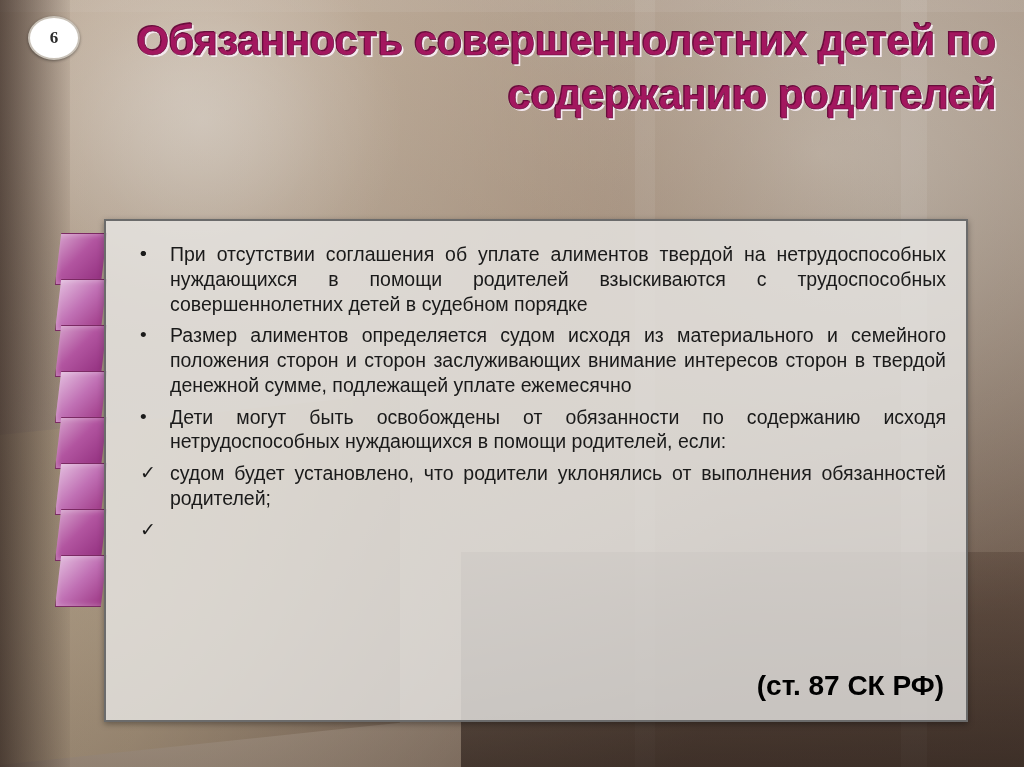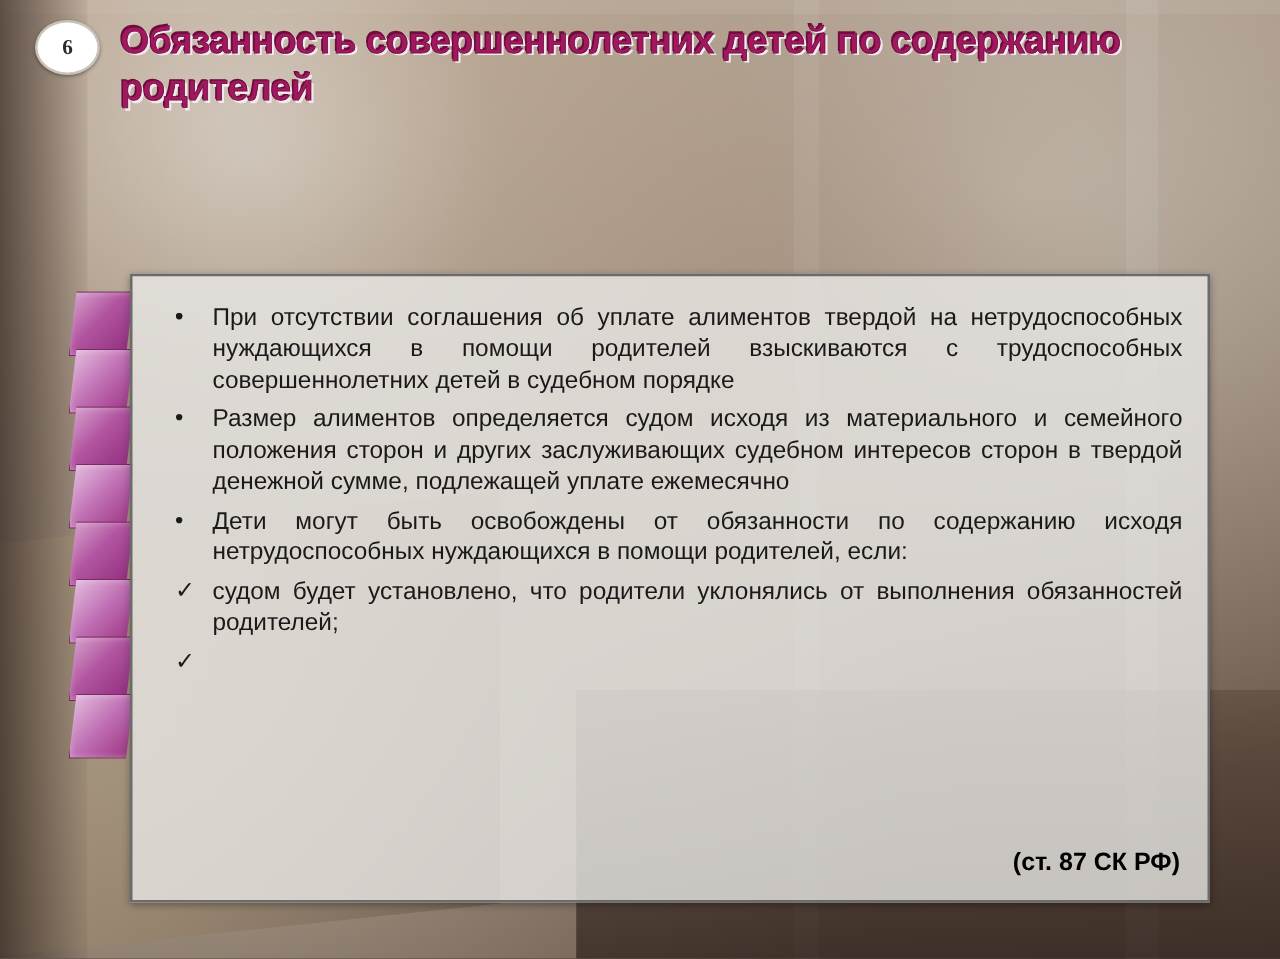--- a/index.html
+++ b/index.html
@@ -75,24 +75,24 @@
     font-weight: bold;
     color: #2c2c2c;
     font-family: "Liberation Serif", serif;
   }
 
   
   .title {
     position: absolute;
     left: 96px; top: 14px;
     width: 900px;
-    text-align: left;
+    text-align: right;
     font-family: "Liberation Sans", sans-serif;
     font-weight: bold;
-    font-size: 30px;
+    font-size: 42px;
     line-height: 1.28;
     color: #a3175f;
     letter-spacing: -0.5px;
     text-shadow:
       2px 2px 0 #f4e8ef,
       -1px -1px 0 #6d0e3f,
       0 0 2px rgba(255,255,255,0.55);
     -webkit-text-stroke: 0.6px #5e0c36;
   }
 
@@ -154,21 +154,21 @@
     left: 14px;
     font-size: 18px;
   }
   li.check {
     padding-left: 42px;
   }
   .source {
     position: absolute;
     right: 22px;
     bottom: 18px;
-    font-size: 20px;
+    font-size: 28px;
     font-weight: bold;
     color: #000;
     font-family: "Liberation Sans", sans-serif;
   }
 </style>
 </head>
 <body>
 
 <div id="slide">
 
@@ -198,21 +198,21 @@
     <ul class="bullets">
       <li>
         <span class="mark">•</span>
       </li>
       <li>
         <span class="mark">•</span>
         <span>При отсутствии соглашения об уплате алиментов твердой на нетрудоспособных нуждающихся в помощи родителей взыскиваются с трудоспособных совершеннолетних детей в судебном порядке</span>
       </li>
       <li>
         <span class="mark">•</span>
-        <span>Размер алиментов определяется судом исходя из материального и семейного положения сторон и других заслуживающих судебном интересов сторон в твердой денежной сумме, подлежащей уплате ежемесячно</span>
+        <span>Размер алиментов определяется судом исходя из материального и семейного положения сторон и сторон заслуживающих внимание интересов сторон в твердой денежной сумме, подлежащей уплате ежемесячно</span>
       </li>
       <li>
         <span class="mark">•</span>
         <span>Дети могут быть освобождены от обязанности по содержанию исходя нетрудоспособных нуждающихся в помощи родителей, если:</span>
       </li>
       <li class="check">
         <span class="mark">✓</span>
         <span>судом будет установлено, что родители уклонялись от выполнения обязанностей родителей;</span>
       </li>
       <li class="check">

